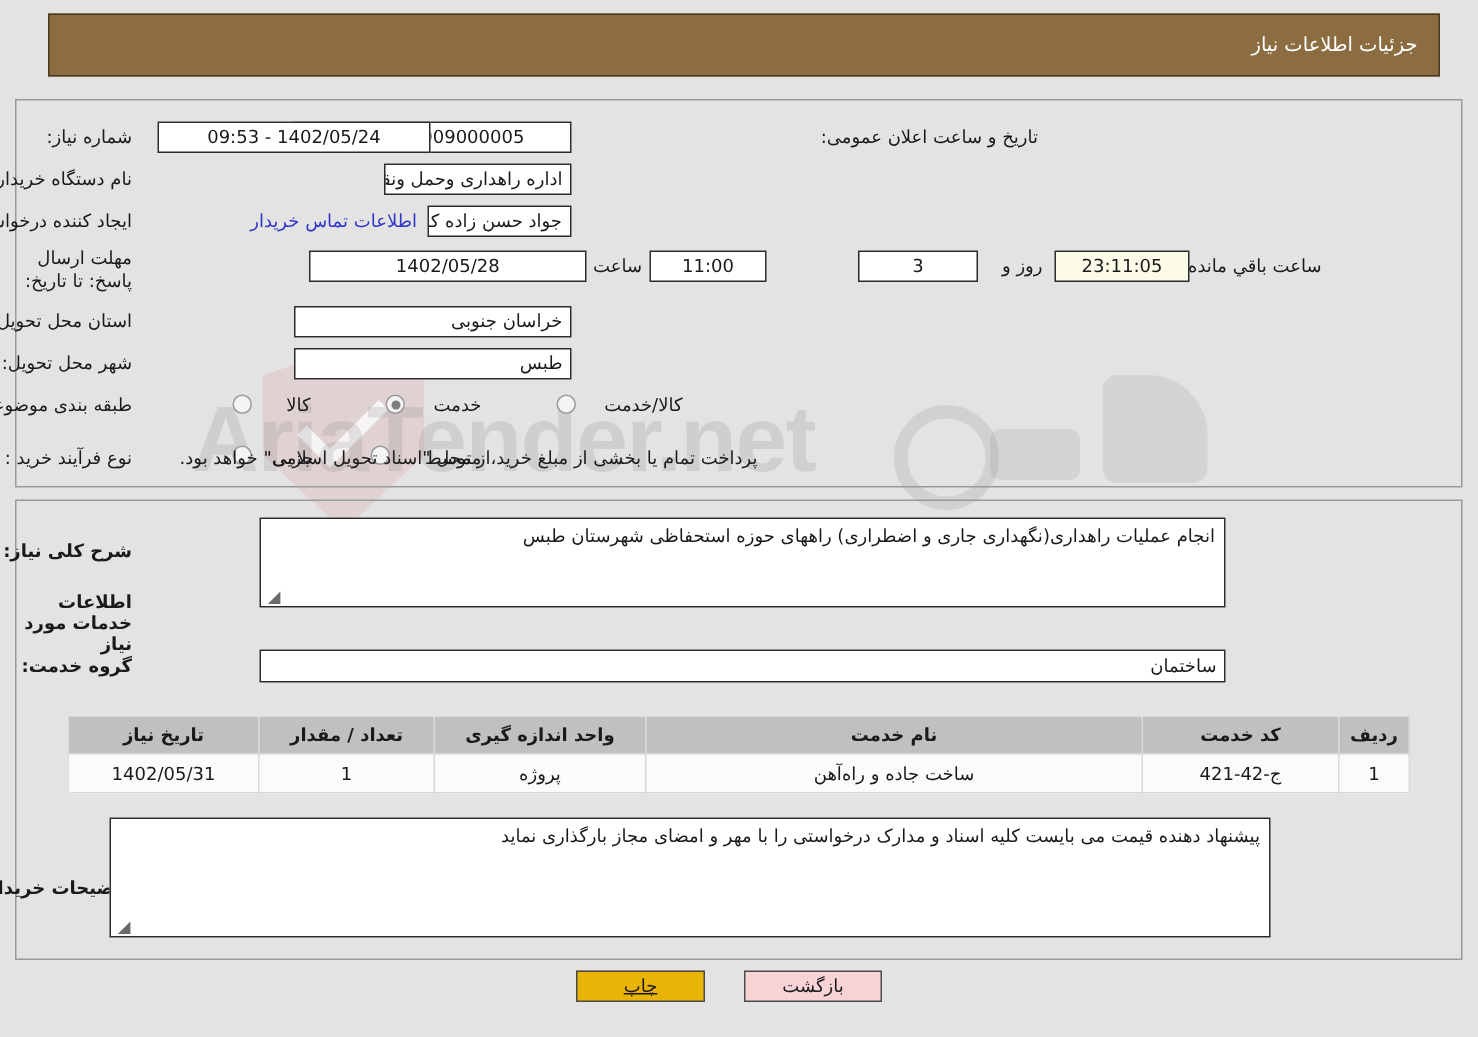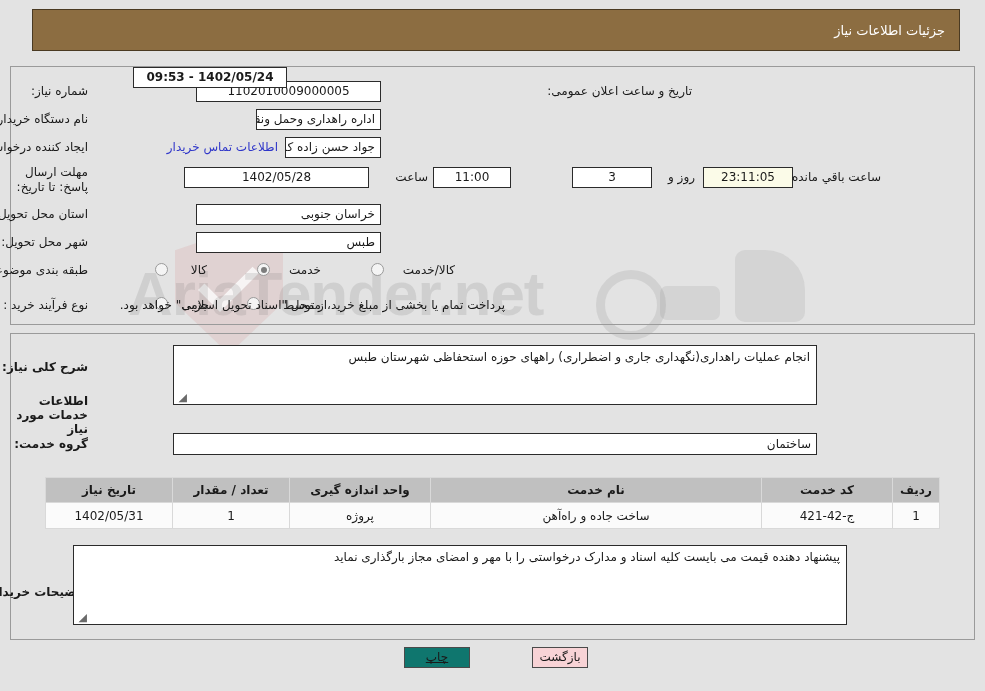--- a/index.html
+++ b/index.html
@@ -223,22 +223,22 @@
     box-sizing: border-box;
     height: 21px;
     line-height: 19px;
     text-align: center;
     font-size: 12px;
     border: 1px solid #4a4a4a;
     cursor: pointer;
     z-index: 4;
     color: #1a1a1a;
   }
-  #btn-print  { right: 515px; top: 647px; width: 66px; background: #0f766e; text-decoration: underline; }
-  #btn-back   { right: 397px; top: 647px; width: 56px; background: #f8d3d6; }
+  #btn-print  { right: 515px; top: 647px; width: 86px; background: #eab308; text-decoration: underline; }
+  #btn-back   { right: 397px; top: 647px; width: 92px; background: #f8d3d6; }
 </style>
 </head>
 <body>
 
 <div class="watermark">
   <div class="wm-shield"></div>
   <div class="wm-circle"></div>
   <div class="wm-sq" style="left:660px;top:286px;width:60px;height:34px;"></div>
   <div class="wm-sq" style="left:735px;top:250px;width:70px;height:72px;border-radius:10px 40px 10px 10px;"></div>
   <div class="wm-text">AriaTender.net</div>
@@ -247,31 +247,31 @@
 <div class="topbar">
   <span class="topbar-title">جزئیات اطلاعات نیاز</span>
 </div>
 
 <div class="panel" id="panel-top"></div>
 
 <div class="lbl" style="right:897px; top:84px;">شماره نیاز:</div>
 <div class="fld center ltr" style="right:604px; top:81px; width:185px;">1102010009000005</div>
 
 <div class="lbl" style="right:293px; top:84px;">تاریخ و ساعت اعلان عمومی:</div>
-<div class="fld center ltr" style="right:698px; left:103px; top:67px; width:154px;font-weight:bold;">09:53 - 1402/05/24</div>
+<div class="fld center ltr" style="right:698px; left:103px; top:81px; width:182px;">09:53 - 1402/05/24</div>
 
 <div class="lbl" style="right:897px; top:112px;">نام دستگاه خریدار:</div>
 <div class="fld right" style="right:604px; left:256px; top:109px;">اداره راهداری وحمل ونقل جاده ای طبس (دستگردان)</div>
 
 <div class="lbl" style="right:897px; top:140px;">ایجاد کننده درخواست:</div>
 <div class="fld right" style="right:604px; left:285px; top:137px;">جواد حسن زاده کارپرداز اداره راهداری وحمل ونقل جاده ای طبس (دستگردان)</div>
 <div class="lbl link" style="right:707px; left:128px; top:140px;">اطلاعات تماس خریدار</div>
 
 <div class="lbl" style="right:897px; top:165px; width:80px; white-space:normal; line-height:15px;">مهلت ارسال پاسخ: تا تاریخ:</div>
-<div class="fld center ltr" style="right:616px; top:167px; width:185px;">1402/05/28</div>
+<div class="fld center ltr" style="right:594px; top:167px; width:185px;">1402/05/28</div>
 <div class="lbl" style="right:557px; top:170px;">ساعت</div>
 <div class="fld center ltr" style="right:474px; top:167px; width:78px;">11:00</div>
 <div class="fld center ltr" style="right:333px; top:167px; width:80px;">3</div>
 <div class="lbl" style="right:290px; top:170px;">روز و</div>
 <div class="fld timer center ltr" style="right:192px; top:167px; width:90px;">23:11:05</div>
 <div class="lbl" style="right:104px; top:170px;">ساعت باقي مانده</div>
 
 <div class="lbl" style="right:897px; top:207px;">استان محل تحویل:</div>
 <div class="fld right" style="right:604px; top:204px; width:185px;">خراسان جنوبی</div>
 

